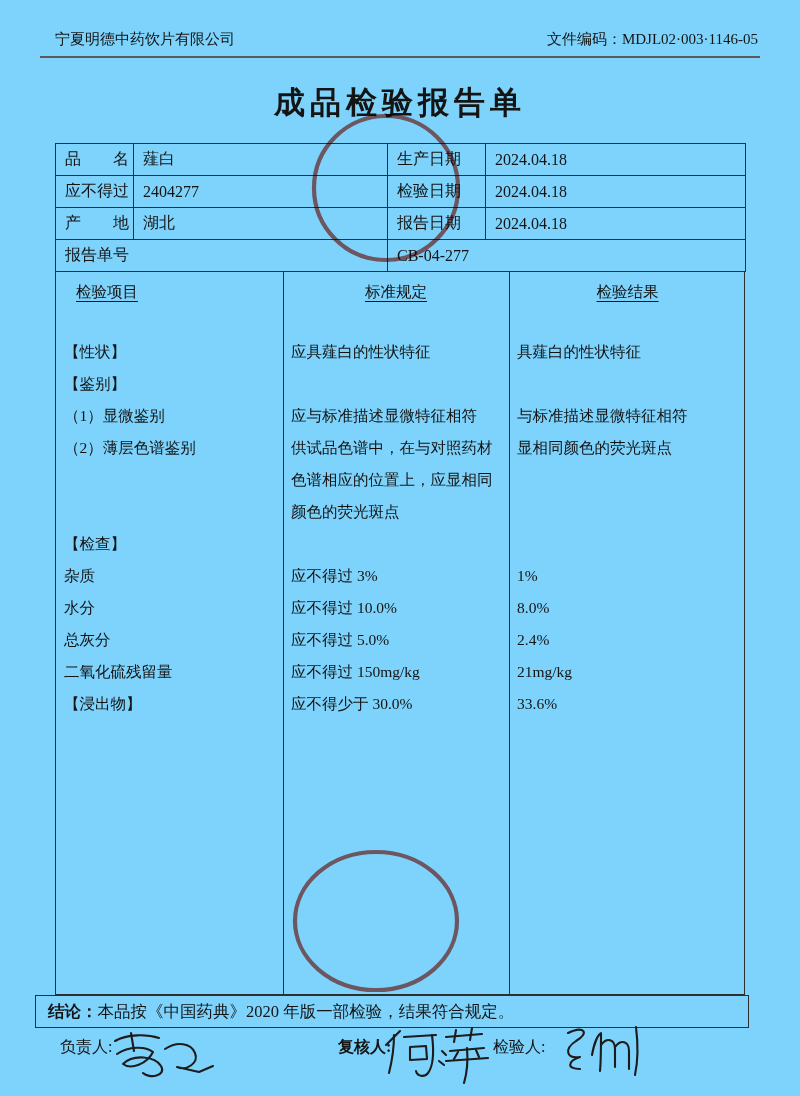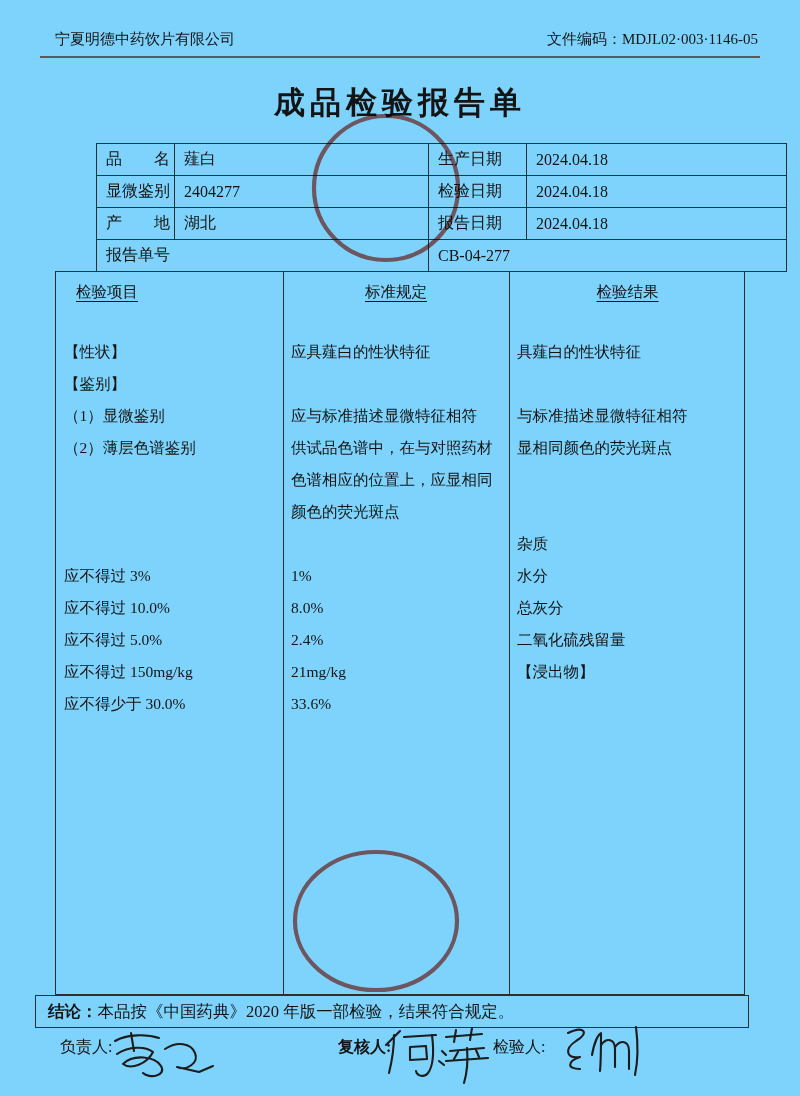--- a/index.html
+++ b/index.html
@@ -11,21 +11,21 @@
   .hdr{position:absolute;left:40px;top:30px;width:720px;height:26px;
        border-bottom:2px solid #5a5a5a;display:flex;justify-content:space-between;
        align-items:flex-start;font-size:15px;}
   .hdr .co{padding-left:15px;}
   .hdr .code{padding-right:2px;}
   
   .title{position:absolute;left:0;top:82px;width:800px;text-align:center;
          font-size:31px;font-weight:bold;letter-spacing:5px;}
   
   table.info{position:absolute;left:55px;top:143px;width:690px;border-collapse:collapse;
-             table-layout:fixed;font-size:16px;margin-left:41px;}
+             table-layout:fixed;font-size:16px;}
   table.info td{border:1px solid #2e2e2e;height:31px;padding:0 0 0 9px;vertical-align:middle;}
   table.info td.lbl{letter-spacing:0;}
   
   .insp{position:absolute;left:55px;top:271px;width:690px;height:724px;
         border:1px solid #2e2e2e;box-sizing:border-box;font-size:15.5px;}
   .insp .vline{position:absolute;top:0;bottom:0;width:0;border-left:1px solid #2e2e2e;}
   .insp .v1{left:227px;} .insp .v2{left:453px;}
   .grid{display:grid;grid-template-columns:227px 226px 237px;}
   .grid .hcell{height:64px;padding-top:10px;box-sizing:border-box;}
   .grid .h1{padding-left:8px;text-align:left;margin-left:12px;}
@@ -71,21 +71,21 @@
     <tbody>
 
         <tr>
           <td class="lbl">品　　名</td>
           <td>薤白</td>
           <td class="lbl">生产日期</td>
           <td>2024.04.18</td>
         </tr>
 
         <tr>
-          <td class="lbl">显微鉴别</td>
+          <td class="lbl">应不得过</td>
           <td>2404277</td>
           <td class="lbl">检验日期</td>
           <td>2024.04.18</td>
         </tr>
 
         <tr>
           <td class="lbl">产　　地</td>
           <td>湖北</td>
           <td class="lbl">报告日期</td>
           <td>2024.04.18</td>
@@ -115,20 +115,21 @@
         <div class="c c3"></div>
 
         <div class="c c1">（1）显微鉴别</div>
         <div class="c c2">应与标准描述显微特征相符</div>
         <div class="c c3">与标准描述显微特征相符</div>
 
         <div class="c c1">（2）薄层色谱鉴别</div>
         <div class="c c2">供试品色谱中，在与对照药材色谱相应的位置上，应显相同颜色的荧光斑点</div>
         <div class="c c3">显相同颜色的荧光斑点</div>
 
+        <div class="c c1">【检查】</div>
         <div class="c c2"></div>
         <div class="c c3"></div>
 
         <div class="c c1">杂质</div>
         <div class="c c2">应不得过 3%</div>
         <div class="c c3">1%</div>
 
         <div class="c c1">水分</div>
         <div class="c c2">应不得过 10.0%</div>
         <div class="c c3">8.0%</div>

